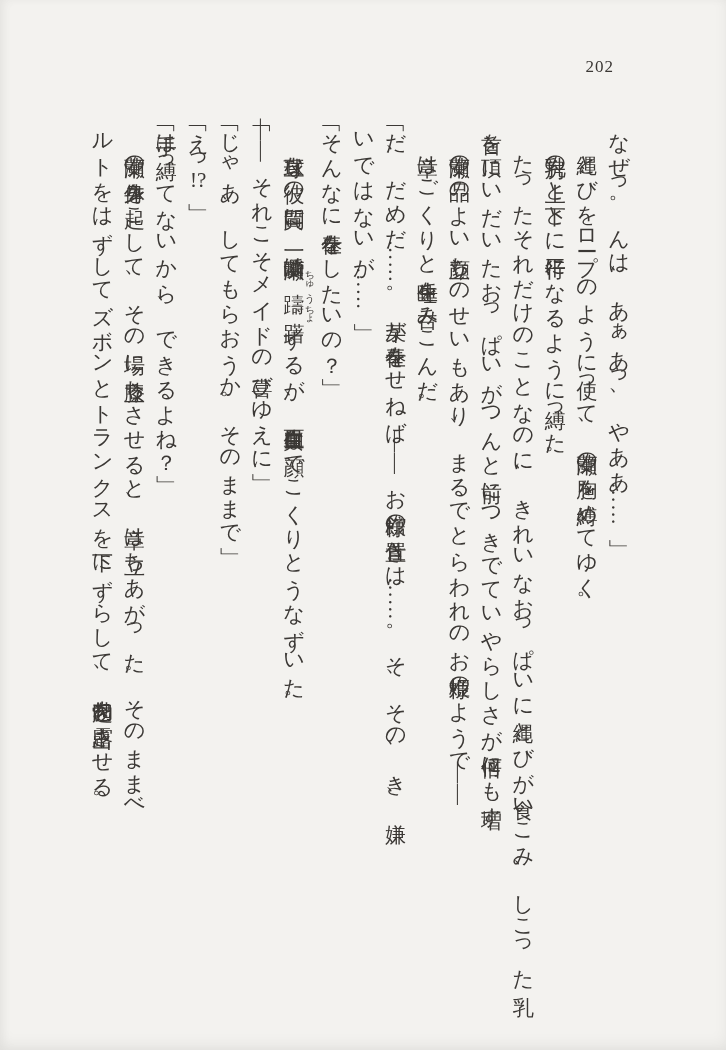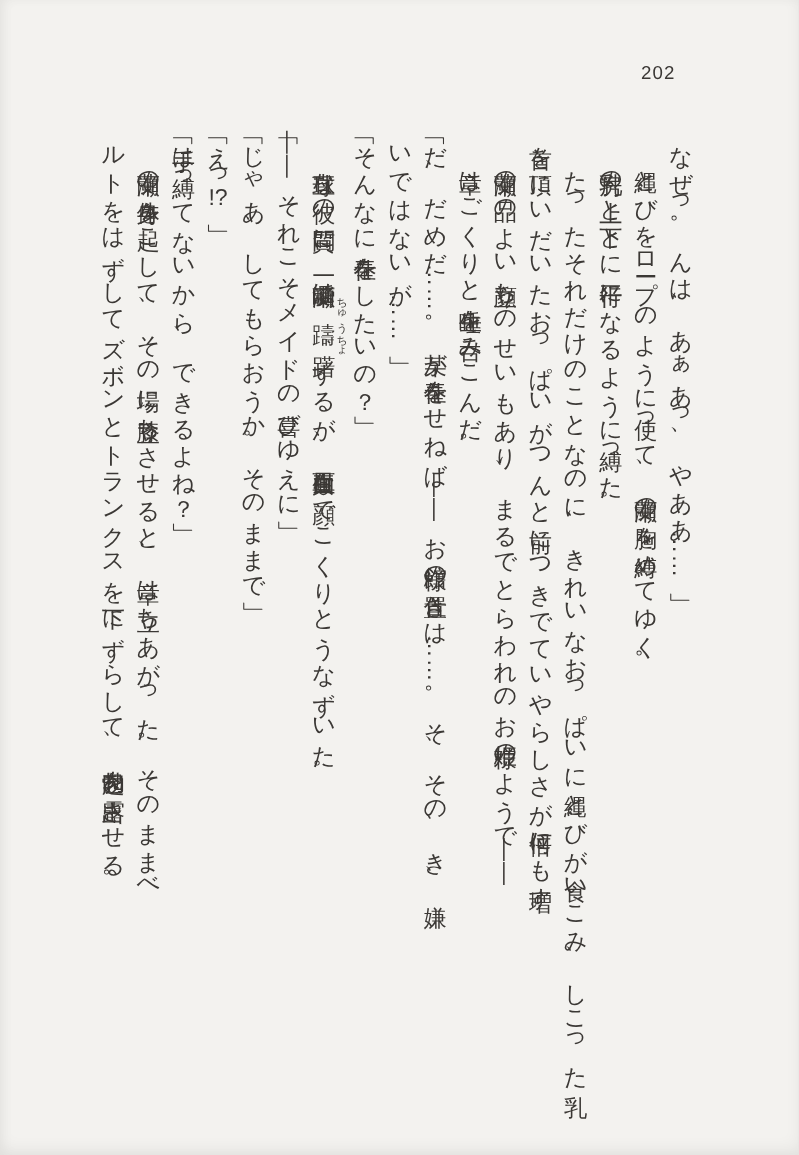--- a/index.html
+++ b/index.html
@@ -10,21 +10,21 @@
     margin: 0;
     padding: 0;
     background: #e8e7e4;
   }
   .page {
     position: relative;
     width: 726px;
     height: 1050px;
     background: var(--paper);
     overflow: hidden;
-    font-family: Liberation Sans, sans-serif;
+    font-family: Liberation Serif, serif;
     box-shadow: inset 0 -6px 14px rgba(0,0,0,0.05), inset 4px 0 10px rgba(0,0,0,0.03);
   }
   .page-number {
     position: absolute;
     top: 57px;
     right: 112px;
     font-size: 17px;
     letter-spacing: 1px;
     color: var(--ink);
   }

